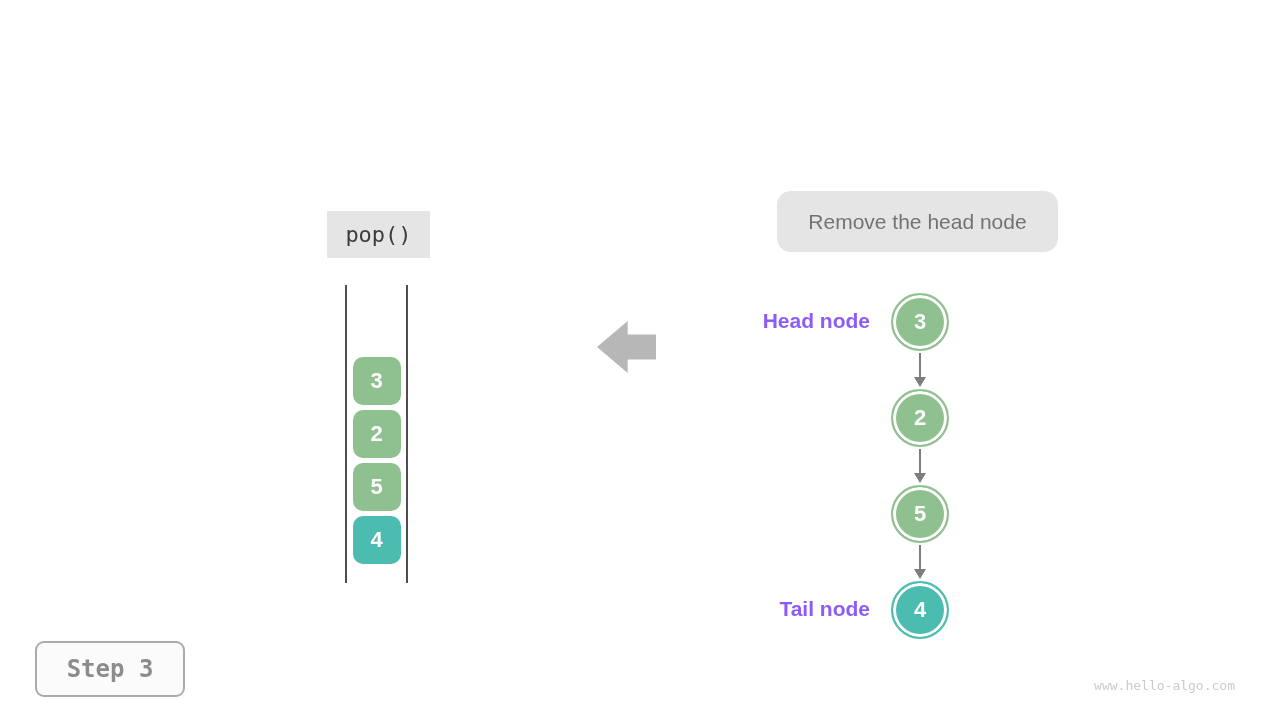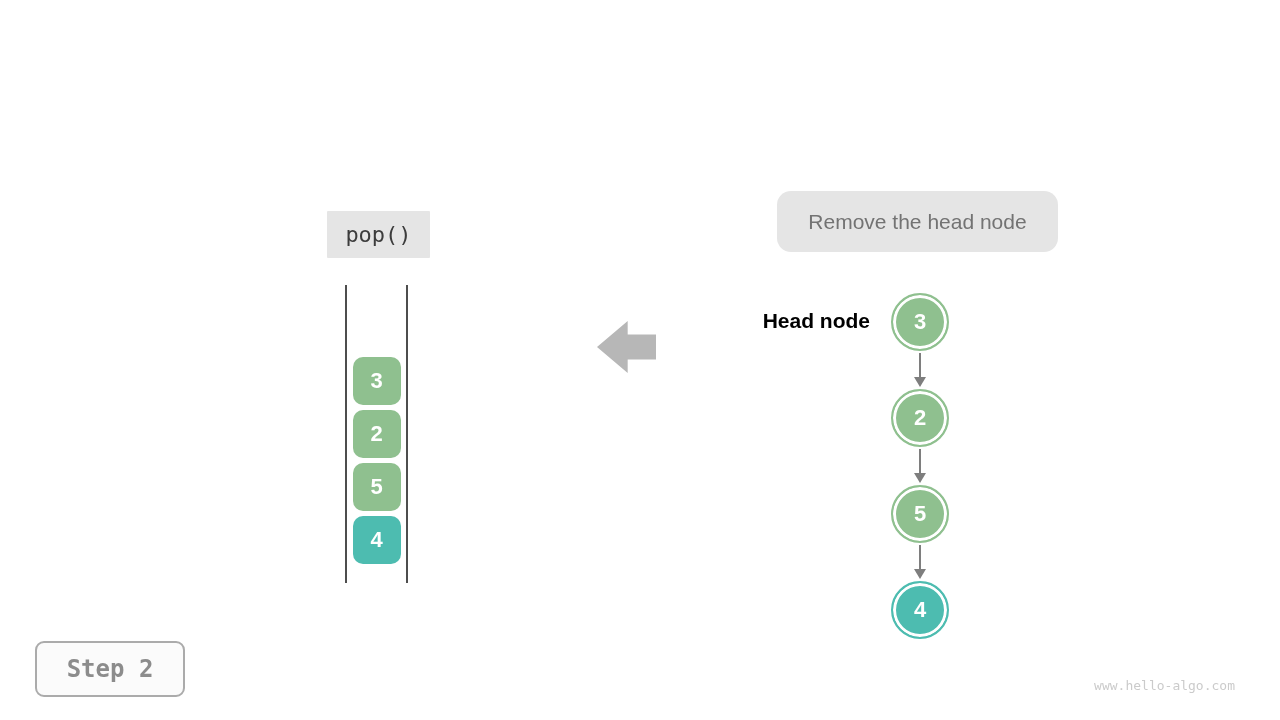--- a/index.html
+++ b/index.html
@@ -127,21 +127,21 @@
   .ll-arrow.a0 { top: 353px; }
   .ll-arrow.a1 { top: 449px; }
   .ll-arrow.a2 { top: 545px; }
   .node-label {
     position: absolute;
     right: 410px;
     width: 250px;
     text-align: right;
     font-size: 21px;
     font-weight: bold;
-    color: #000000;
+    color: #8b5cf6;
   }
   .head-label { top: 309px; }
   .tail-label { top: 597px; }
   
   .watermark {
     position: absolute;
     right: 45px; top: 678px;
     font-family: "DejaVu Sans Mono", monospace;
     font-size: 13px;
     color: #cbcbcb;
@@ -164,28 +164,29 @@
     <div class="queue-box" style="background: rgb(143, 192, 143);">3</div>
     <div class="queue-box" style="background: rgb(143, 192, 143);">2</div>
     <div class="queue-box" style="background: rgb(143, 192, 143);">5</div>
     <div class="queue-box" style="background: rgb(77, 188, 176);">4</div>
   </div>
 
   <div class="block-arrow-left"></div>
 
 
   <div class="node-label head-label">Head node</div>
+  <div class="node-label tail-label">Tail node</div>
 
   <div class="ll-node n0" style="background: rgb(143, 192, 143); border-color: rgb(143, 192, 143);">3</div>
   <div class="ll-arrow a0"></div>
   <div class="ll-node n1" style="background: rgb(143, 192, 143); border-color: rgb(143, 192, 143);">2</div>
   <div class="ll-arrow a1"></div>
   <div class="ll-node n2" style="background: rgb(143, 192, 143); border-color: rgb(143, 192, 143);">5</div>
   <div class="ll-arrow a2"></div>
   <div class="ll-node n3" style="background: rgb(77, 188, 176); border-color: rgb(77, 188, 176);">4</div>
 
   <div class="badge step-badge">
-    <span>Step 2</span>
+    <span>Step 3</span>
   </div>
 
   <div class="watermark">www.hello-algo.com</div>
 
 </div>
 
 </body></html>

